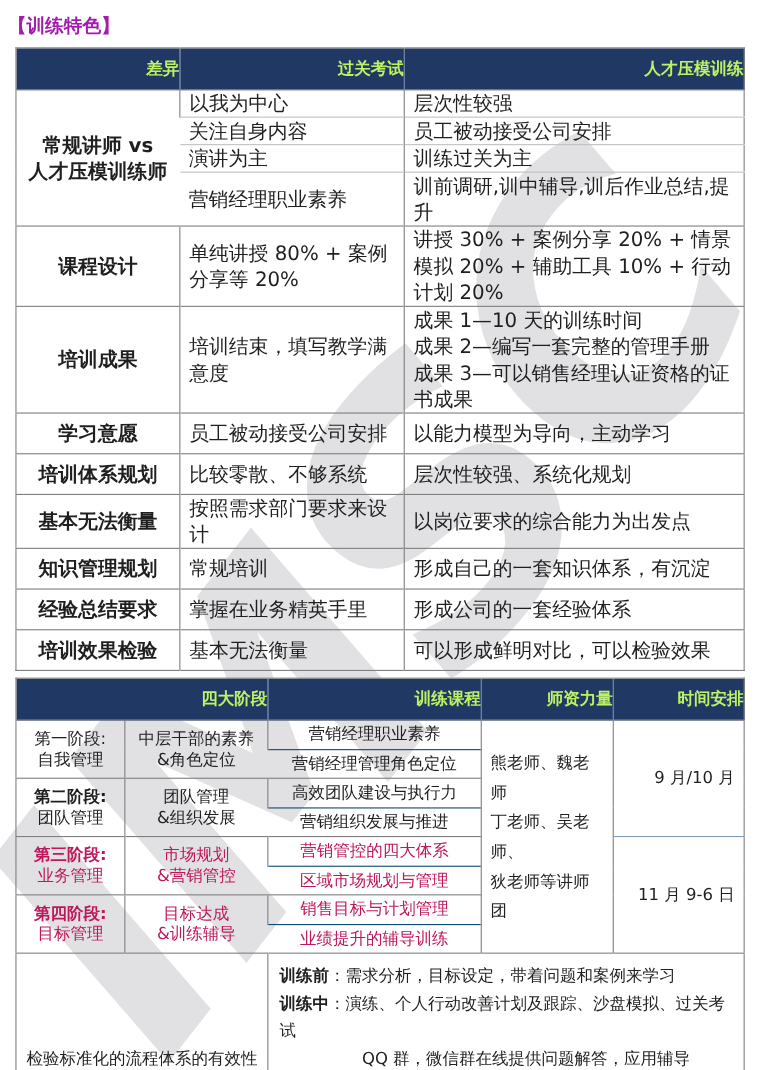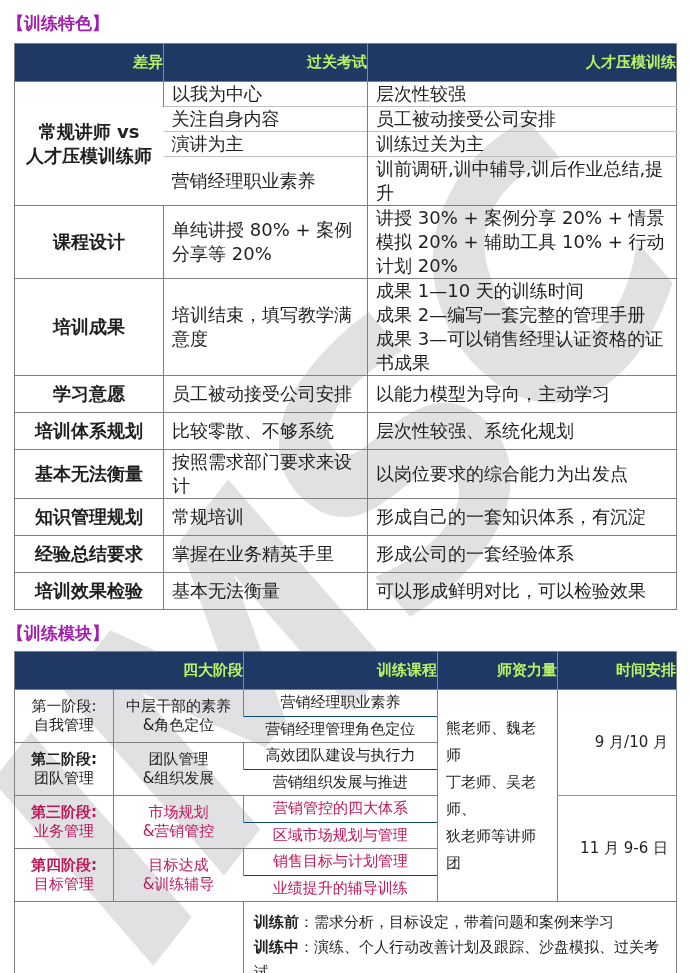--- a/index.html
+++ b/index.html
@@ -148,21 +148,20 @@
         <td>形成公司的一套经验体系</td>
       </tr>
       <tr class="major h37">
         <td class="lbl">培训效果检验</td>
         <td>基本无法衡量</td>
         <td>可以形成鲜明对比，可以检验效果</td>
       </tr>
     </tbody>
   </table>
 
-  <div class="section-title" id="title2">【训练模块】</div>
 
   <table class="tbl" id="t2">
     <colgroup>
         <col style="width:99px">
         <col style="width:130px">
         <col style="width:194px">
         <col style="width:120px">
         <col style="width:119px">
       </colgroup>
     <thead>

